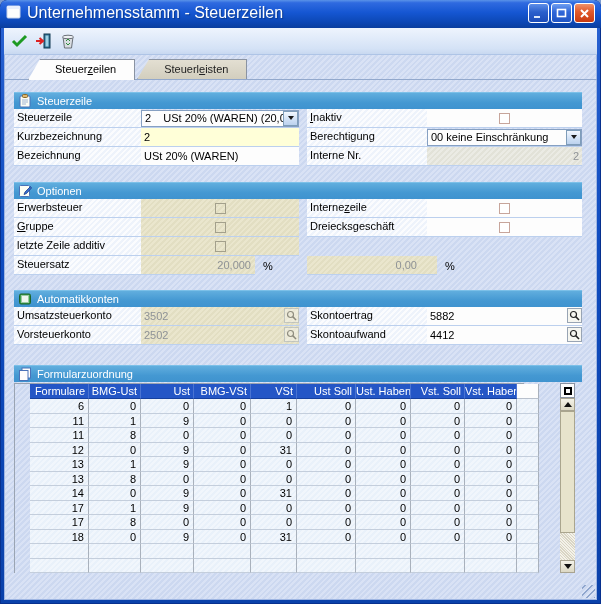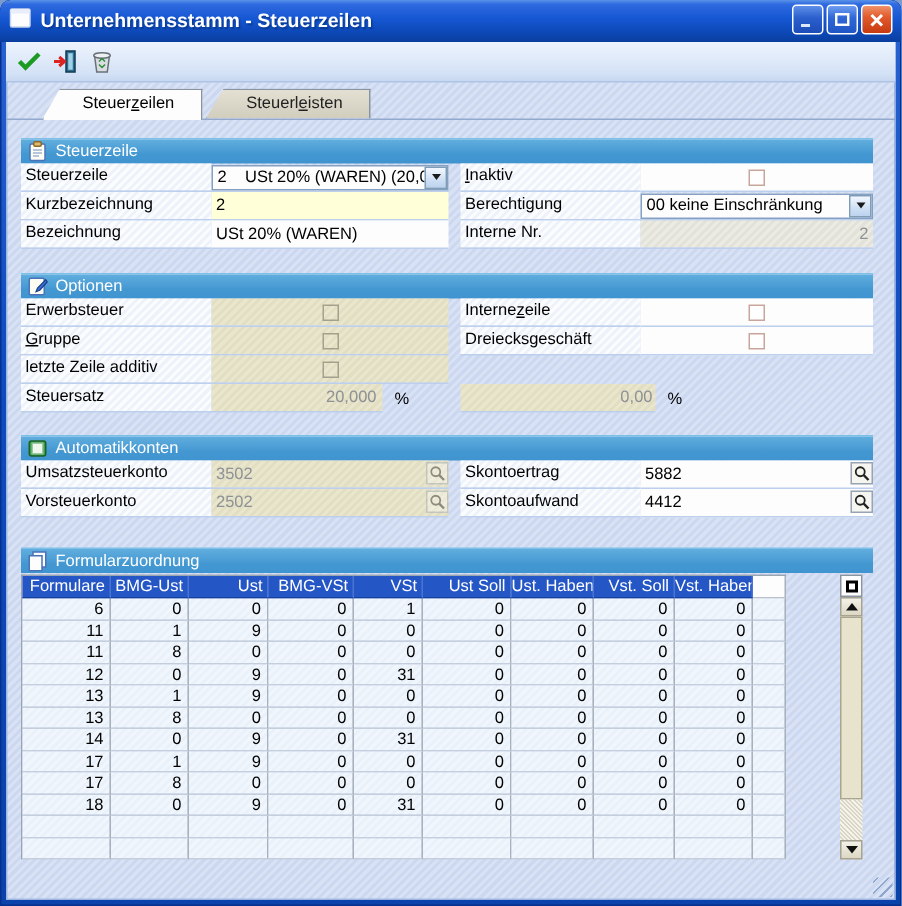--- a/index.html
+++ b/index.html
@@ -12,21 +12,21 @@
     box-shadow:inset 0 0 0 1px #07308e;
     overflow:hidden;
   }
   
   .titlebar{
     height:28px;display:flex;align-items:center;padding:0 6px 2px 6px;
     background:linear-gradient(180deg,#5a93e8 0%,#2f6ae0 10%,#1556d2 45%,#0c47b4 80%,#0a3e9e 100%);
     border-radius:7px 7px 0 0;
   }
   .titlebar .app-icon{width:16px;height:16px;margin-right:5px;flex:0 0 auto;}
-  .title-text{flex:1;color:#fff;font-weight:bold;font-size:13px;text-shadow:1px 1px 1px #0a3a90;white-space:nowrap;overflow:hidden;}
+  .title-text{flex:1;color:#fff;font-weight:normal;font-size:16px;text-shadow:1px 1px 1px #0a3a90;white-space:nowrap;overflow:hidden;}
   .tb-btn{width:21px;height:20px;margin-left:2px;border-radius:3px;border:1px solid #fff;
     display:flex;align-items:center;justify-content:center;flex:0 0 auto;}
   .tb-btn.min,.tb-btn.max{background:linear-gradient(180deg,#6f9ef0,#2f66d8 45%,#2055c4);}
   .tb-btn.min{background:linear-gradient(180deg,#5d8ee8,#2a5fcc 45%,#1c4cb8);}
   .tb-btn.close{background:linear-gradient(180deg,#f0926a,#e25b2d 40%,#c83a10);}
   
   .frame-body{
     position:absolute;left:4px;right:4px;top:28px;bottom:4px;
     background:repeating-linear-gradient(135deg,#d9e2f5 0 2px,#ccd8f0 2px 4px);
     box-shadow:inset 0 0 0 1px #9fb6e2;
@@ -72,21 +72,21 @@
   .cb{width:11px;height:11px;margin:0 auto;background:transparent;}
   .cb.on-white{border:1px solid #c7a59b;background:#fff;}
   .cb.on-beige{border:1px solid #a3a08c;}
   .unit{margin-left:8px;}
   .half{flex:0 0 auto;}
   .mag-btn{position:absolute;right:0;top:1px;width:15px;height:15px;border:1px solid #98a4b4;background:#f6f6f0;
     display:flex;align-items:center;justify-content:center;}
   .mag-btn.disabled{opacity:.45;}
   
   .table-area{display:flex;margin-top:1px;}
-  .ttable{width:510px;border-left:1px solid #9aa4b2;border-top:1px solid #9aa4b2;}
+  .ttable{width:510px;border-left:1px solid #9aa4b2;border-top:1px solid #9aa4b2;padding-left:15px;}
   .thead,.trow{display:grid;grid-template-columns:59px 52px 53px 57px 46px 59px 55px 54px 52px 22px;}
   .th{height:15px;background:#2456c6;color:#fff;text-align:right;padding:1px 3px 0 0;
     border-right:1px solid #4a74d2;border-bottom:1px solid #16409e;white-space:nowrap;overflow:hidden;}
   .th.filler{background:#fdfdfd;border-right:1px solid #a9b1bc;border-bottom:1px solid #b8c0cc;}
   .td{height:14.5px;text-align:right;padding:1px 4px 0 0;
     background:repeating-linear-gradient(135deg,#f1f6fc 0 2px,#e9f1fa 2px 4px);
     border-right:1px solid #a9b1bc;border-bottom:1px solid #c4cedc;white-space:nowrap;overflow:hidden;}
   .scroll-col{width:15px;margin-left:36px;display:flex;flex-direction:column;}
   .cfg-btn{height:15px;background:#fdfdfd;border:1px solid #8a93a2;display:flex;align-items:center;justify-content:center;}
   .cfg-btn .sq{width:8px;height:8px;border:2px solid #000;background:#fff;}
@@ -251,21 +251,21 @@
           <div class="gapc"></div>
           <div class="gapc"></div>
 
           <div class="lbl">Steuersatz</div>
           <div class="fld" style="border-bottom:none;">
             <span class="half bg-beige dim" style="width:114px;height:100%;display:flex;align-items:center;justify-content:flex-end;padding-right:4px;border-bottom:1px solid #bcd0ee;">20,000</span>
             <span class="unit">%</span>
           </div>
           <div class="gapc"></div>
           <div class="fld" style="border-bottom:none;">
-            <span class="half bg-beige dim" style="width:130px;height:100%;display:flex;align-items:center;justify-content:flex-end;padding-right:2px;border-bottom:1px solid #bcd0ee;">0,00</span>
+            <span class="half bg-beige dim" style="width:130px;height:100%;display:flex;align-items:center;justify-content:flex-end;padding-right:20px;border-bottom:1px solid #bcd0ee;">0,00</span>
             <span class="unit">%</span>
           </div>
         </div>
       </div>
 
       <div class="section m15">
         <div class="sec-header">
           <svg width="14" height="14" viewBox="0 0 14 14">
             <rect x="1.5" y="2" width="11" height="10" rx="1.5" fill="#3aa048" stroke="#1c6228"></rect>
             <rect x="3.5" y="3.5" width="7" height="7" fill="#eef6ee" stroke="#9ac8a2"></rect>

